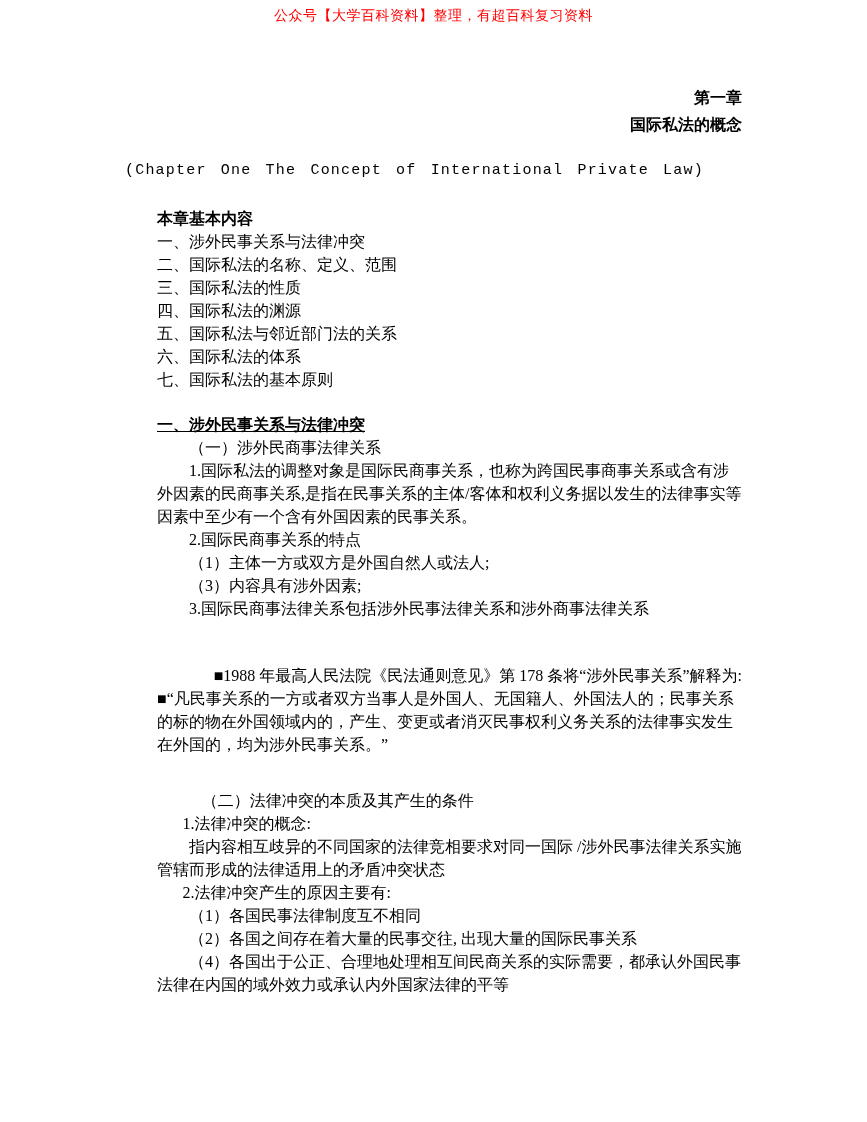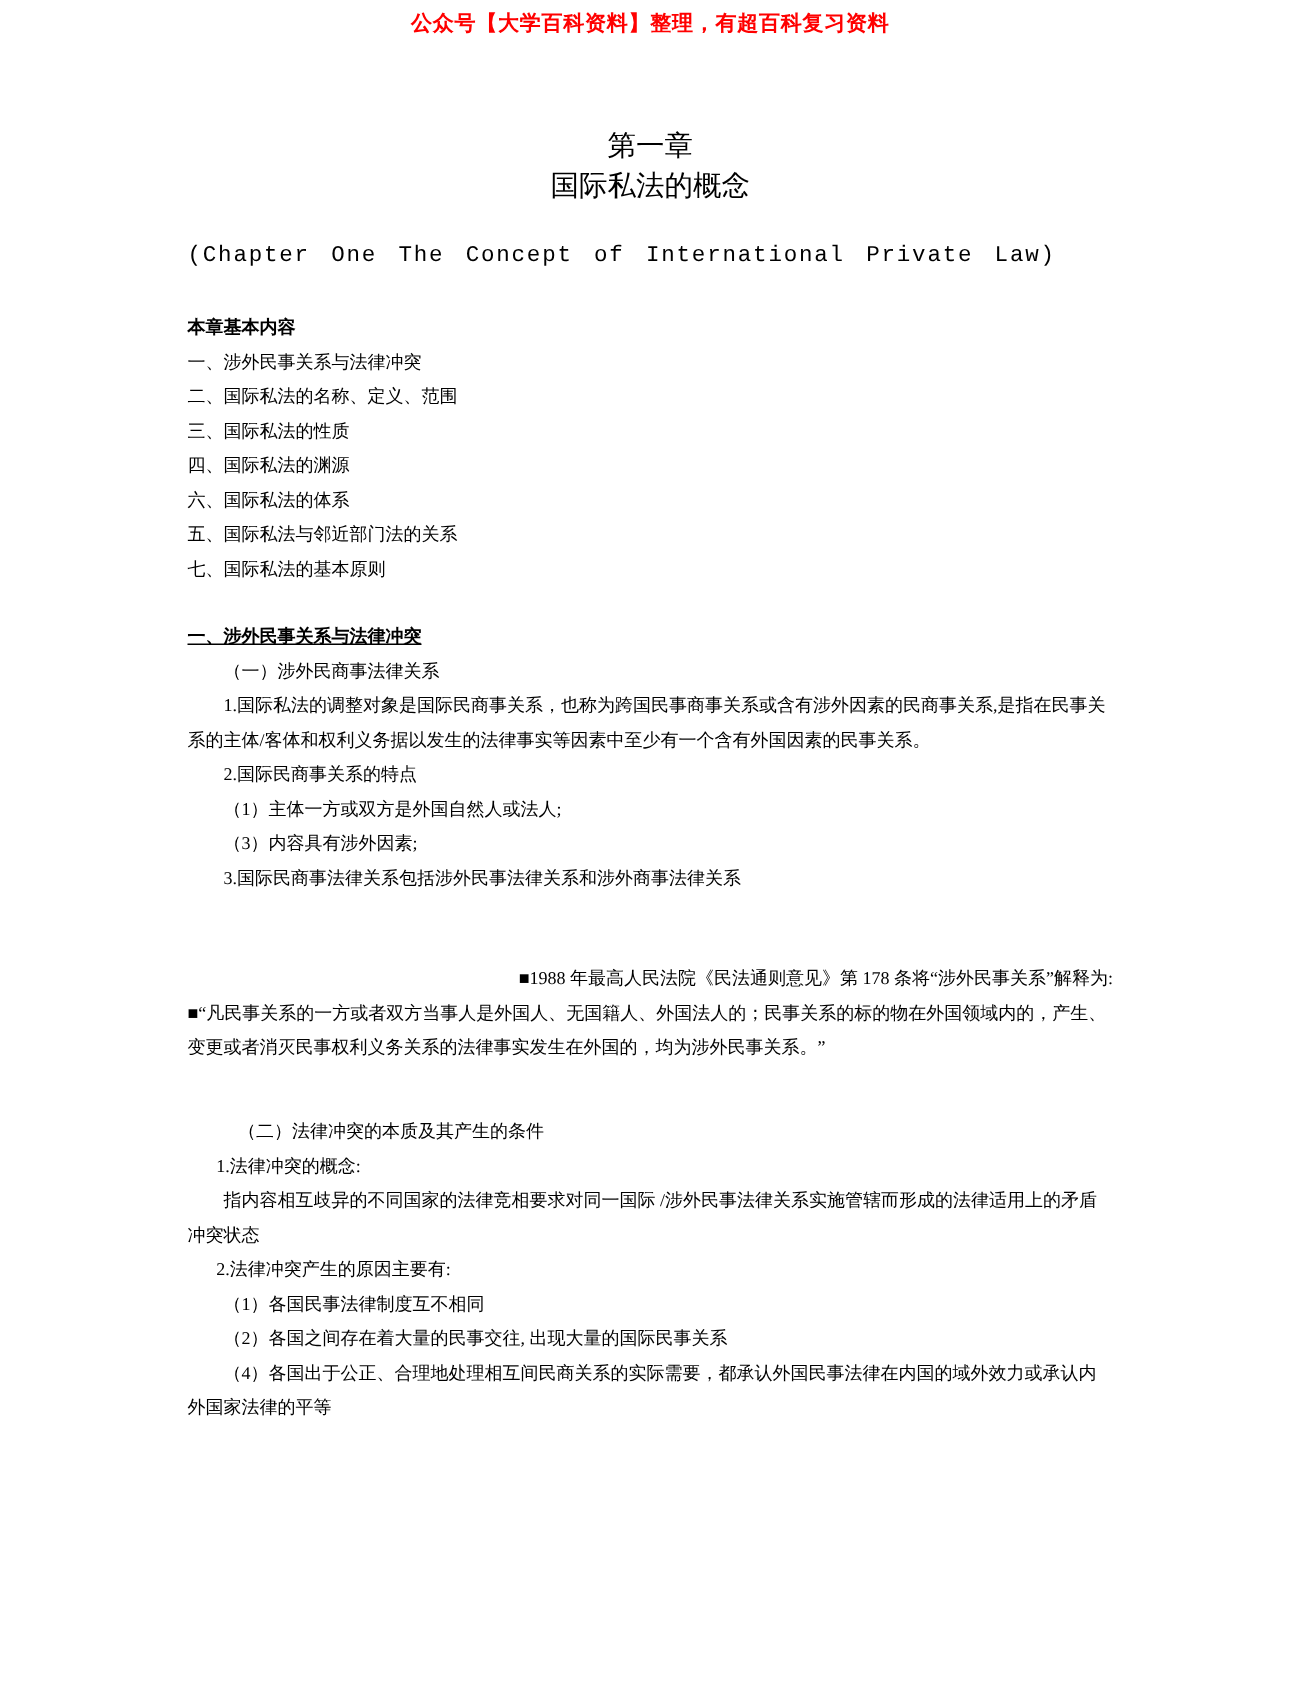--- a/index.html
+++ b/index.html
@@ -12,46 +12,47 @@
     font-family: "Liberation Serif", "DejaVu Serif", serif;
     color: #000000;
   }
   .doc-notice {
     position: absolute;
     top: 7px;
     left: 0;
     width: 100%;
     text-align: center;
     font-size: 14px;
-    font-weight: bold;
+    font-weight: normal;
     color: #ff0000;
     letter-spacing: 0.5px;
   }
   .page {
     position: absolute;
     top: 84px;
     left: 125px;
     width: 617px;
   }
   .t-center { text-align: center; }
   .chapter-num, .chapter-name {
-    font-size: 19px;
-    font-weight: normal;
+    font-size: 16px;
+    font-weight: bold;
     line-height: 27px;
+    text-align: right;
   }
   .chapter-eng {
     font-size: 15px;
     line-height: 24px;
     margin-top: 21px;
     letter-spacing: 1.2px;
     word-spacing: 4px;
     white-space: nowrap;
     font-family: Liberation Mono, monospace;
   }
-  .p { font-size: 12px; line-height: 23px; }
+  .p { font-size: 16px; line-height: 23px; margin-left: 32px; }
   .b { font-weight: bold; }
   .u { text-decoration: underline; }
   .ind2  { text-indent: 2em; }
   .ind28 { text-indent: 2.8em; }
   .ind16 { text-indent: 1.6em; }
   .mt-lg  { margin-top: 24px; }
   .mt-md  { margin-top: 22px; }
   .mt-xl  { margin-top: 44px; text-align: right; }
   .mt-xxl { margin-top: 33px; }
 </style>
@@ -64,22 +65,22 @@
 
   <div class="chapter-num t-center">第一章</div>
   <div class="chapter-name t-center">国际私法的概念</div>
   <div class="chapter-eng">(Chapter One The Concept of International Private Law)</div>
 
   <div class="p b mt-lg">本章基本内容</div>
   <div class="p">一、涉外民事关系与法律冲突</div>
   <div class="p">二、国际私法的名称、定义、范围</div>
   <div class="p">三、国际私法的性质</div>
   <div class="p">四、国际私法的渊源</div>
+  <div class="p">五、国际私法与邻近部门法的关系</div>
   <div class="p">六、国际私法的体系</div>
-  <div class="p">五、国际私法与邻近部门法的关系</div>
   <div class="p">七、国际私法的基本原则</div>
 
   <div class="p b u mt-md">一、涉外民事关系与法律冲突</div>
 
   <div class="p ind2">（一）涉外民商事法律关系</div>
   <div class="p ind2">1.国际私法的调整对象是国际民商事关系，也称为跨国民事商事关系或含有涉外因素的民商事关系,是指在民事关系的主体/客体和权利义务据以发生的法律事实等因素中至少有一个含有外国因素的民事关系。</div>
   <div class="p ind2">2.国际民商事关系的特点</div>
   <div class="p ind2">（1）主体一方或双方是外国自然人或法人;</div>
   <div class="p ind2">（3）内容具有涉外因素;</div>
   <div class="p ind2">3.国际民商事法律关系包括涉外民事法律关系和涉外商事法律关系</div>

